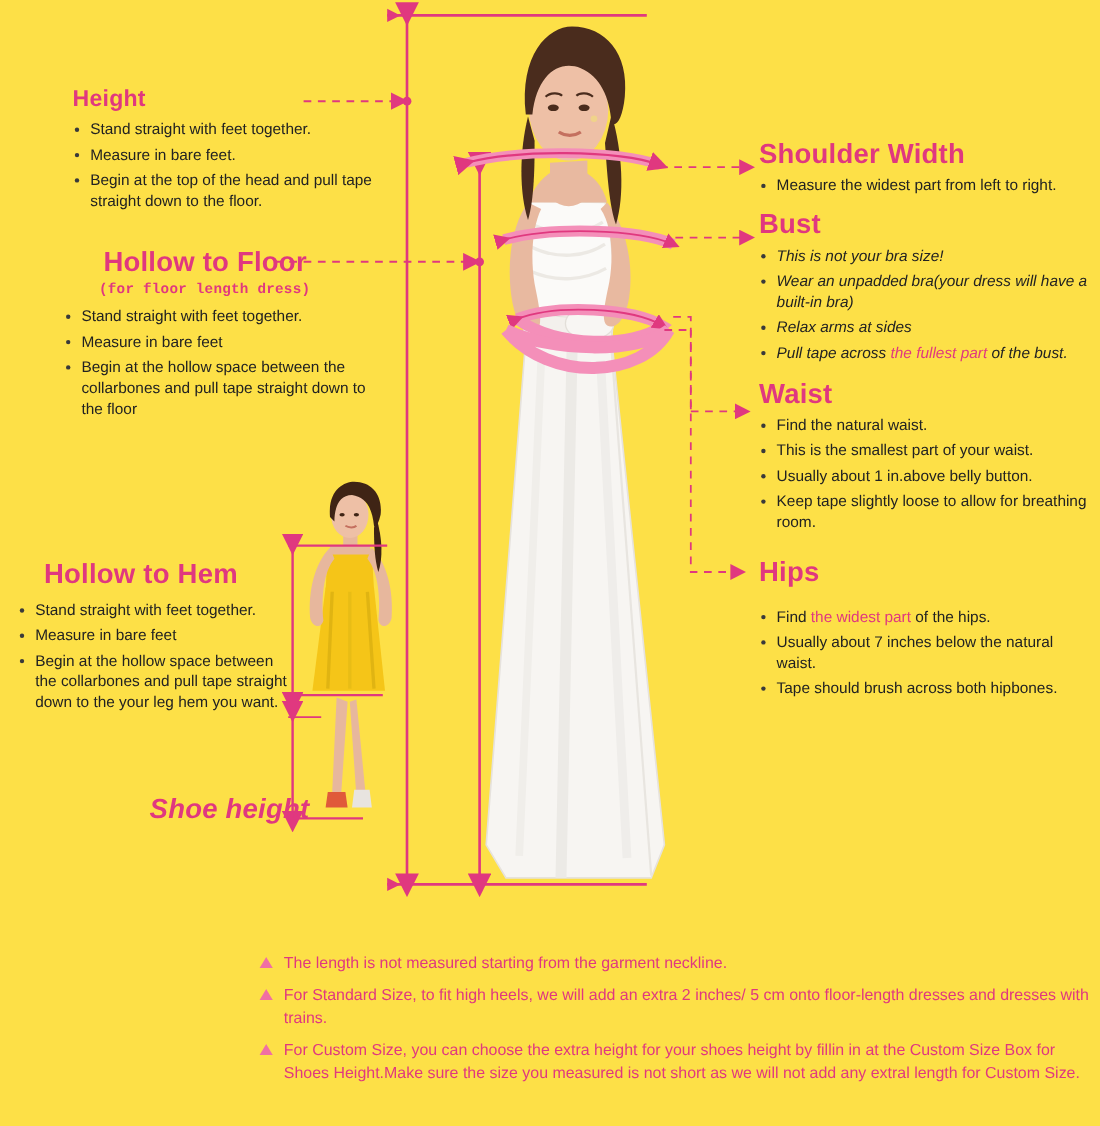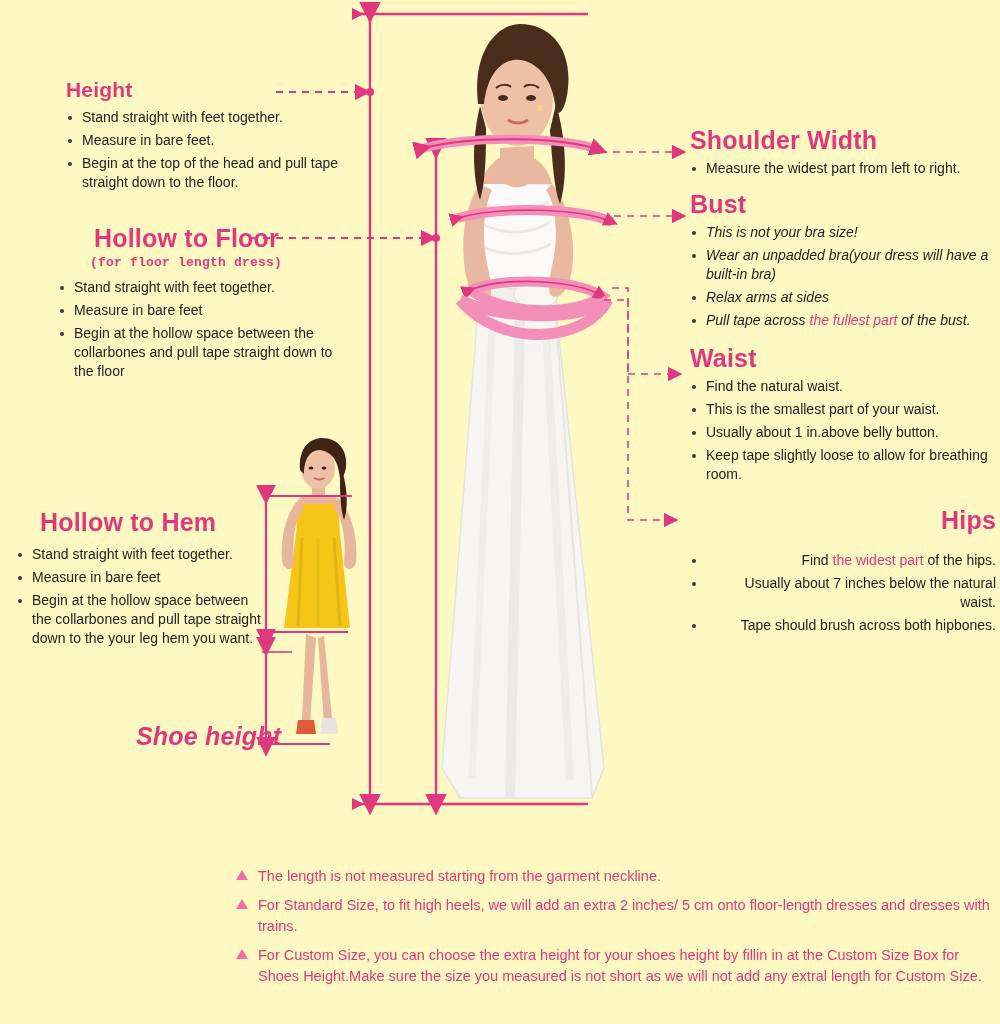--- a/index.html
+++ b/index.html
@@ -9,21 +9,21 @@
   }
   body {
     font-family: "Liberation Sans", sans-serif;
     color: #222;
   }
   #page {
     position: relative;
     width: 1000px;
     height: 1024px;
     overflow: hidden;
-    background: #fef9c3;
+    background: #fde047;
   }
 
   
   .abs { position: absolute; }
 
   
   .hd {
     color: #e0387f;
     font-weight: bold;
     letter-spacing: .2px;
@@ -277,21 +277,21 @@
   <div class="abs" style="left:690px; top:344px; width:306px;">
     <div class="hd md">Waist</div>
     <ul class="bl" style="margin-top:4px;">
       <li>Find the natural waist.</li>
       <li>This is the smallest part of your waist.</li>
       <li>Usually about 1 in.above belly button.</li>
       <li>Keep tape slightly loose to allow for breathing room.</li>
     </ul>
   </div>
 
-  <div class="abs" style="left:690px; top:506px; width:306px;text-align:right;">
+  <div class="abs" style="left:690px; top:506px; width:306px;">
     <div class="hd md">Hips</div>
     <ul class="bl" style="margin-top:16px;">
       <li>
         <span>Find </span><span class="pink">the widest part</span><span> of the hips.</span>
       </li>
       <li>Usually about 7 inches below the natural waist.</li>
       <li>Tape should brush across both hipbones.</li>
     </ul>
   </div>
 

